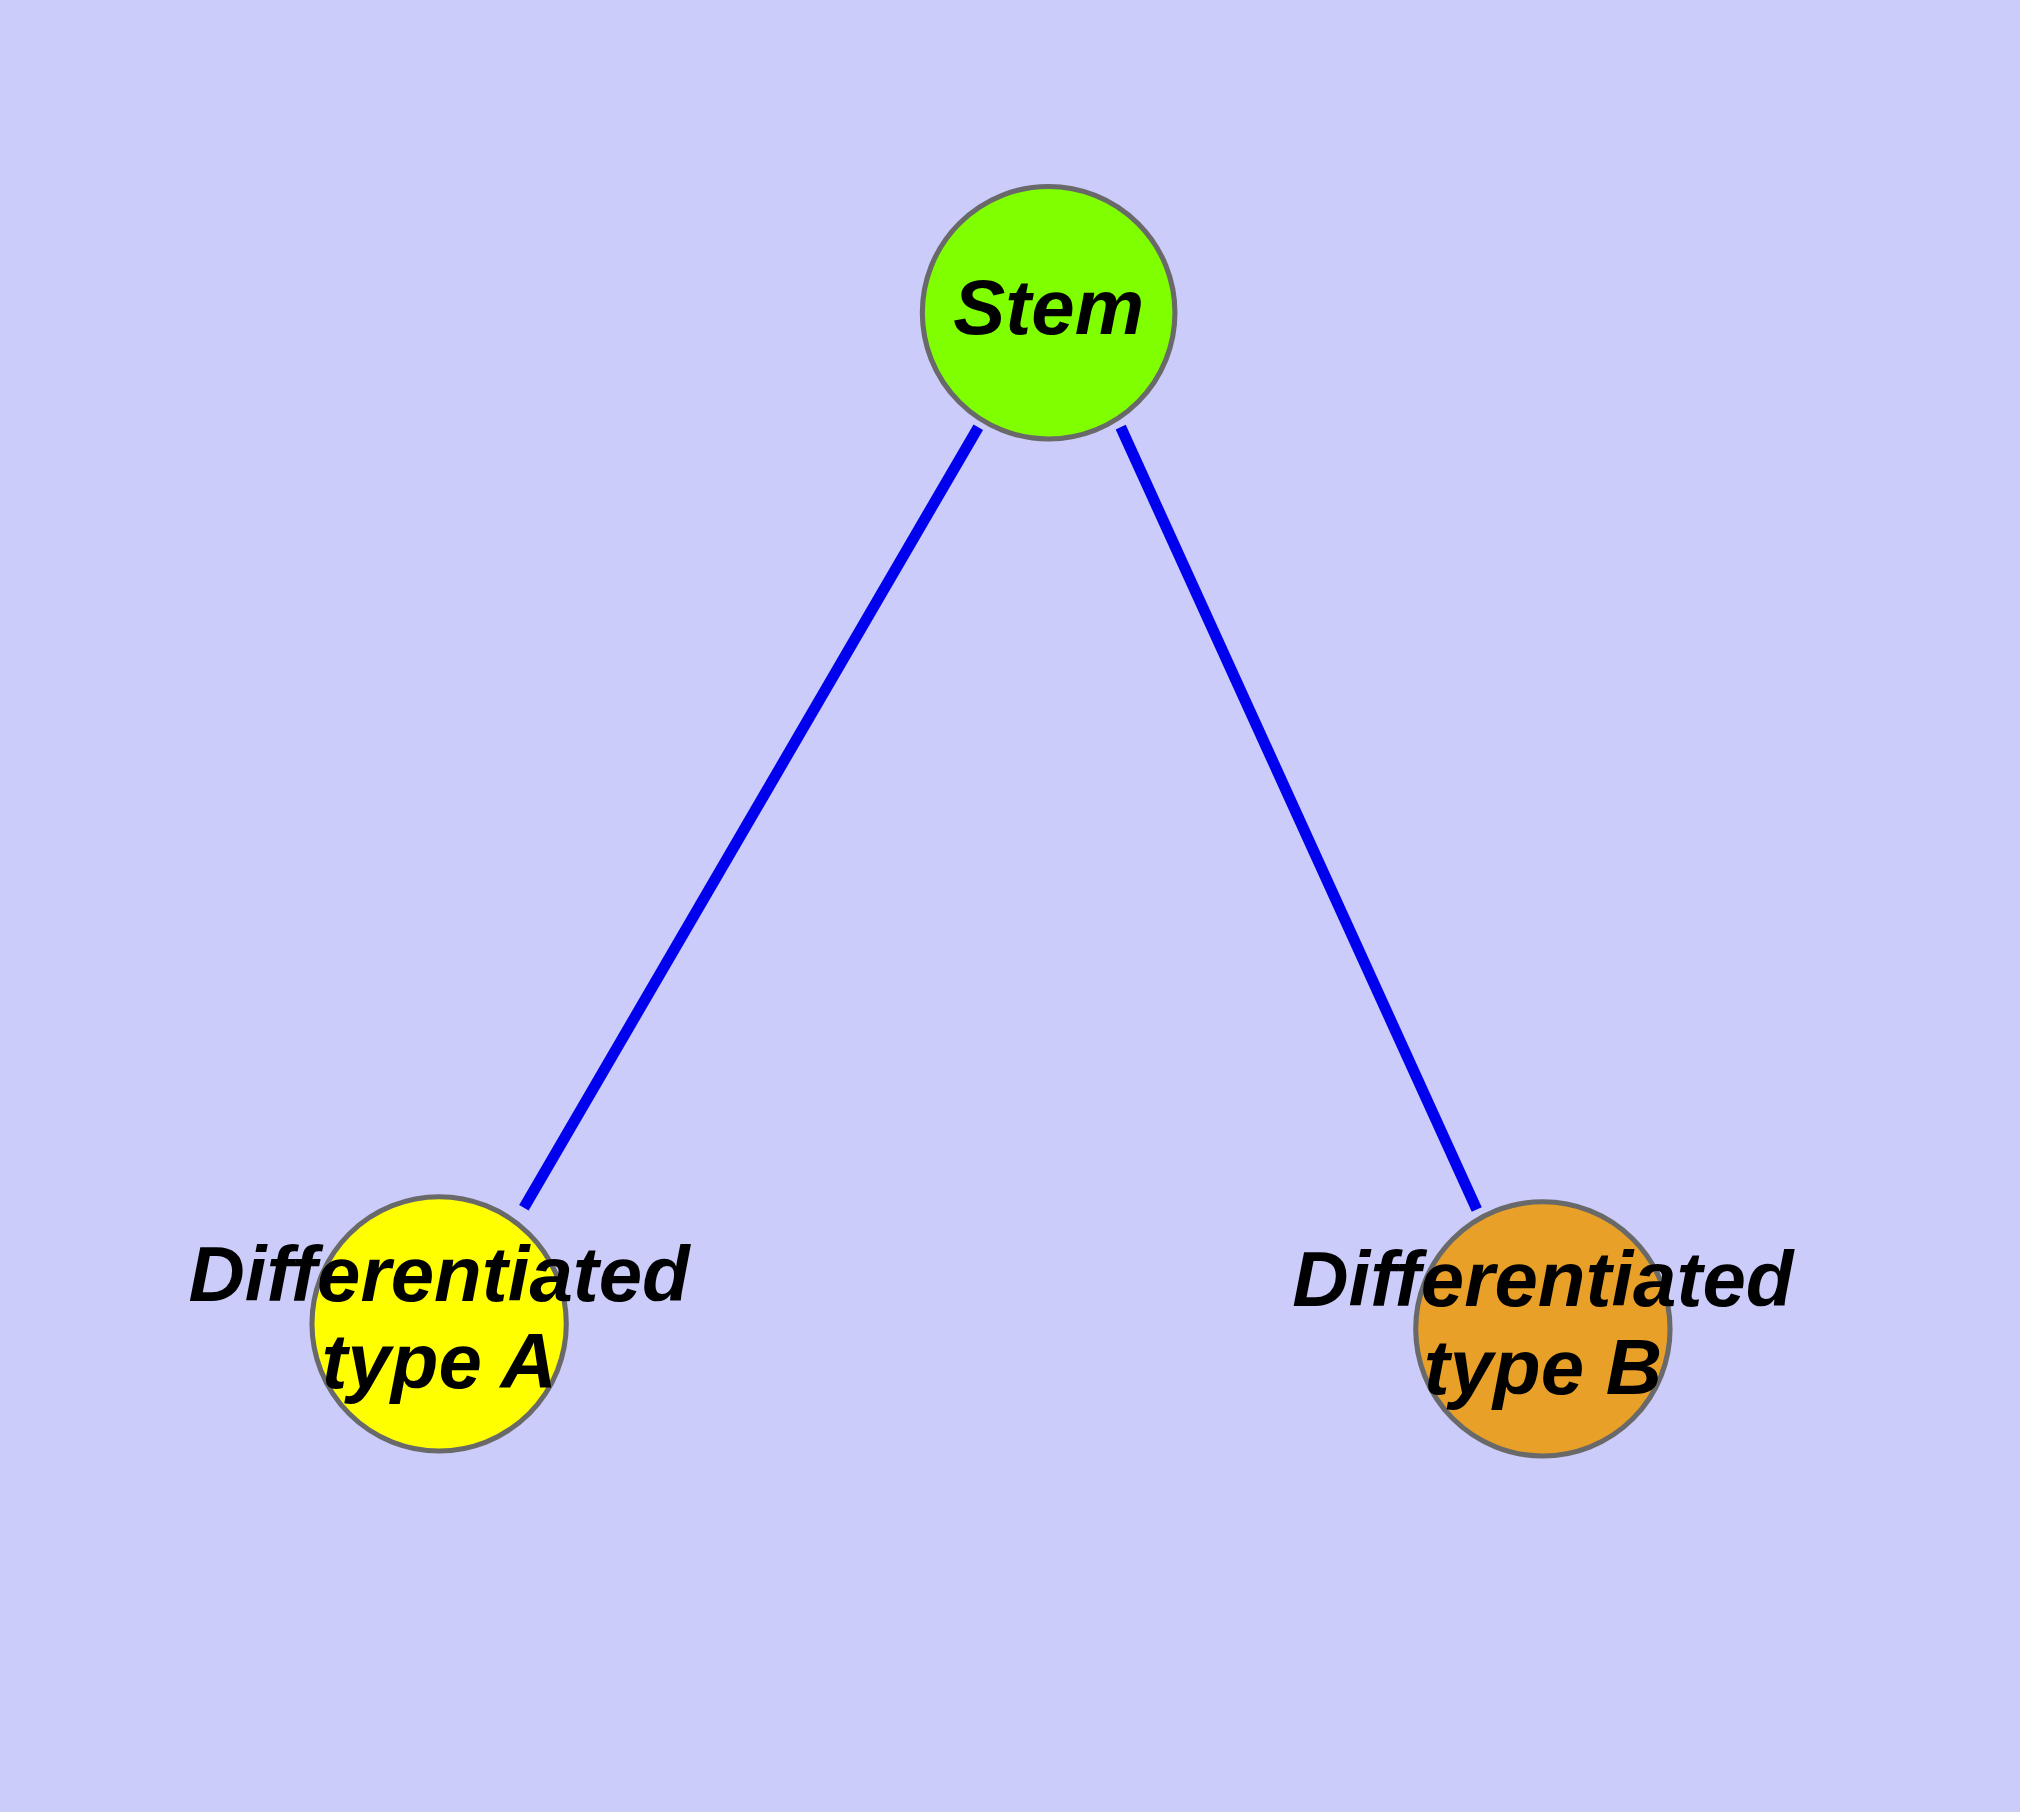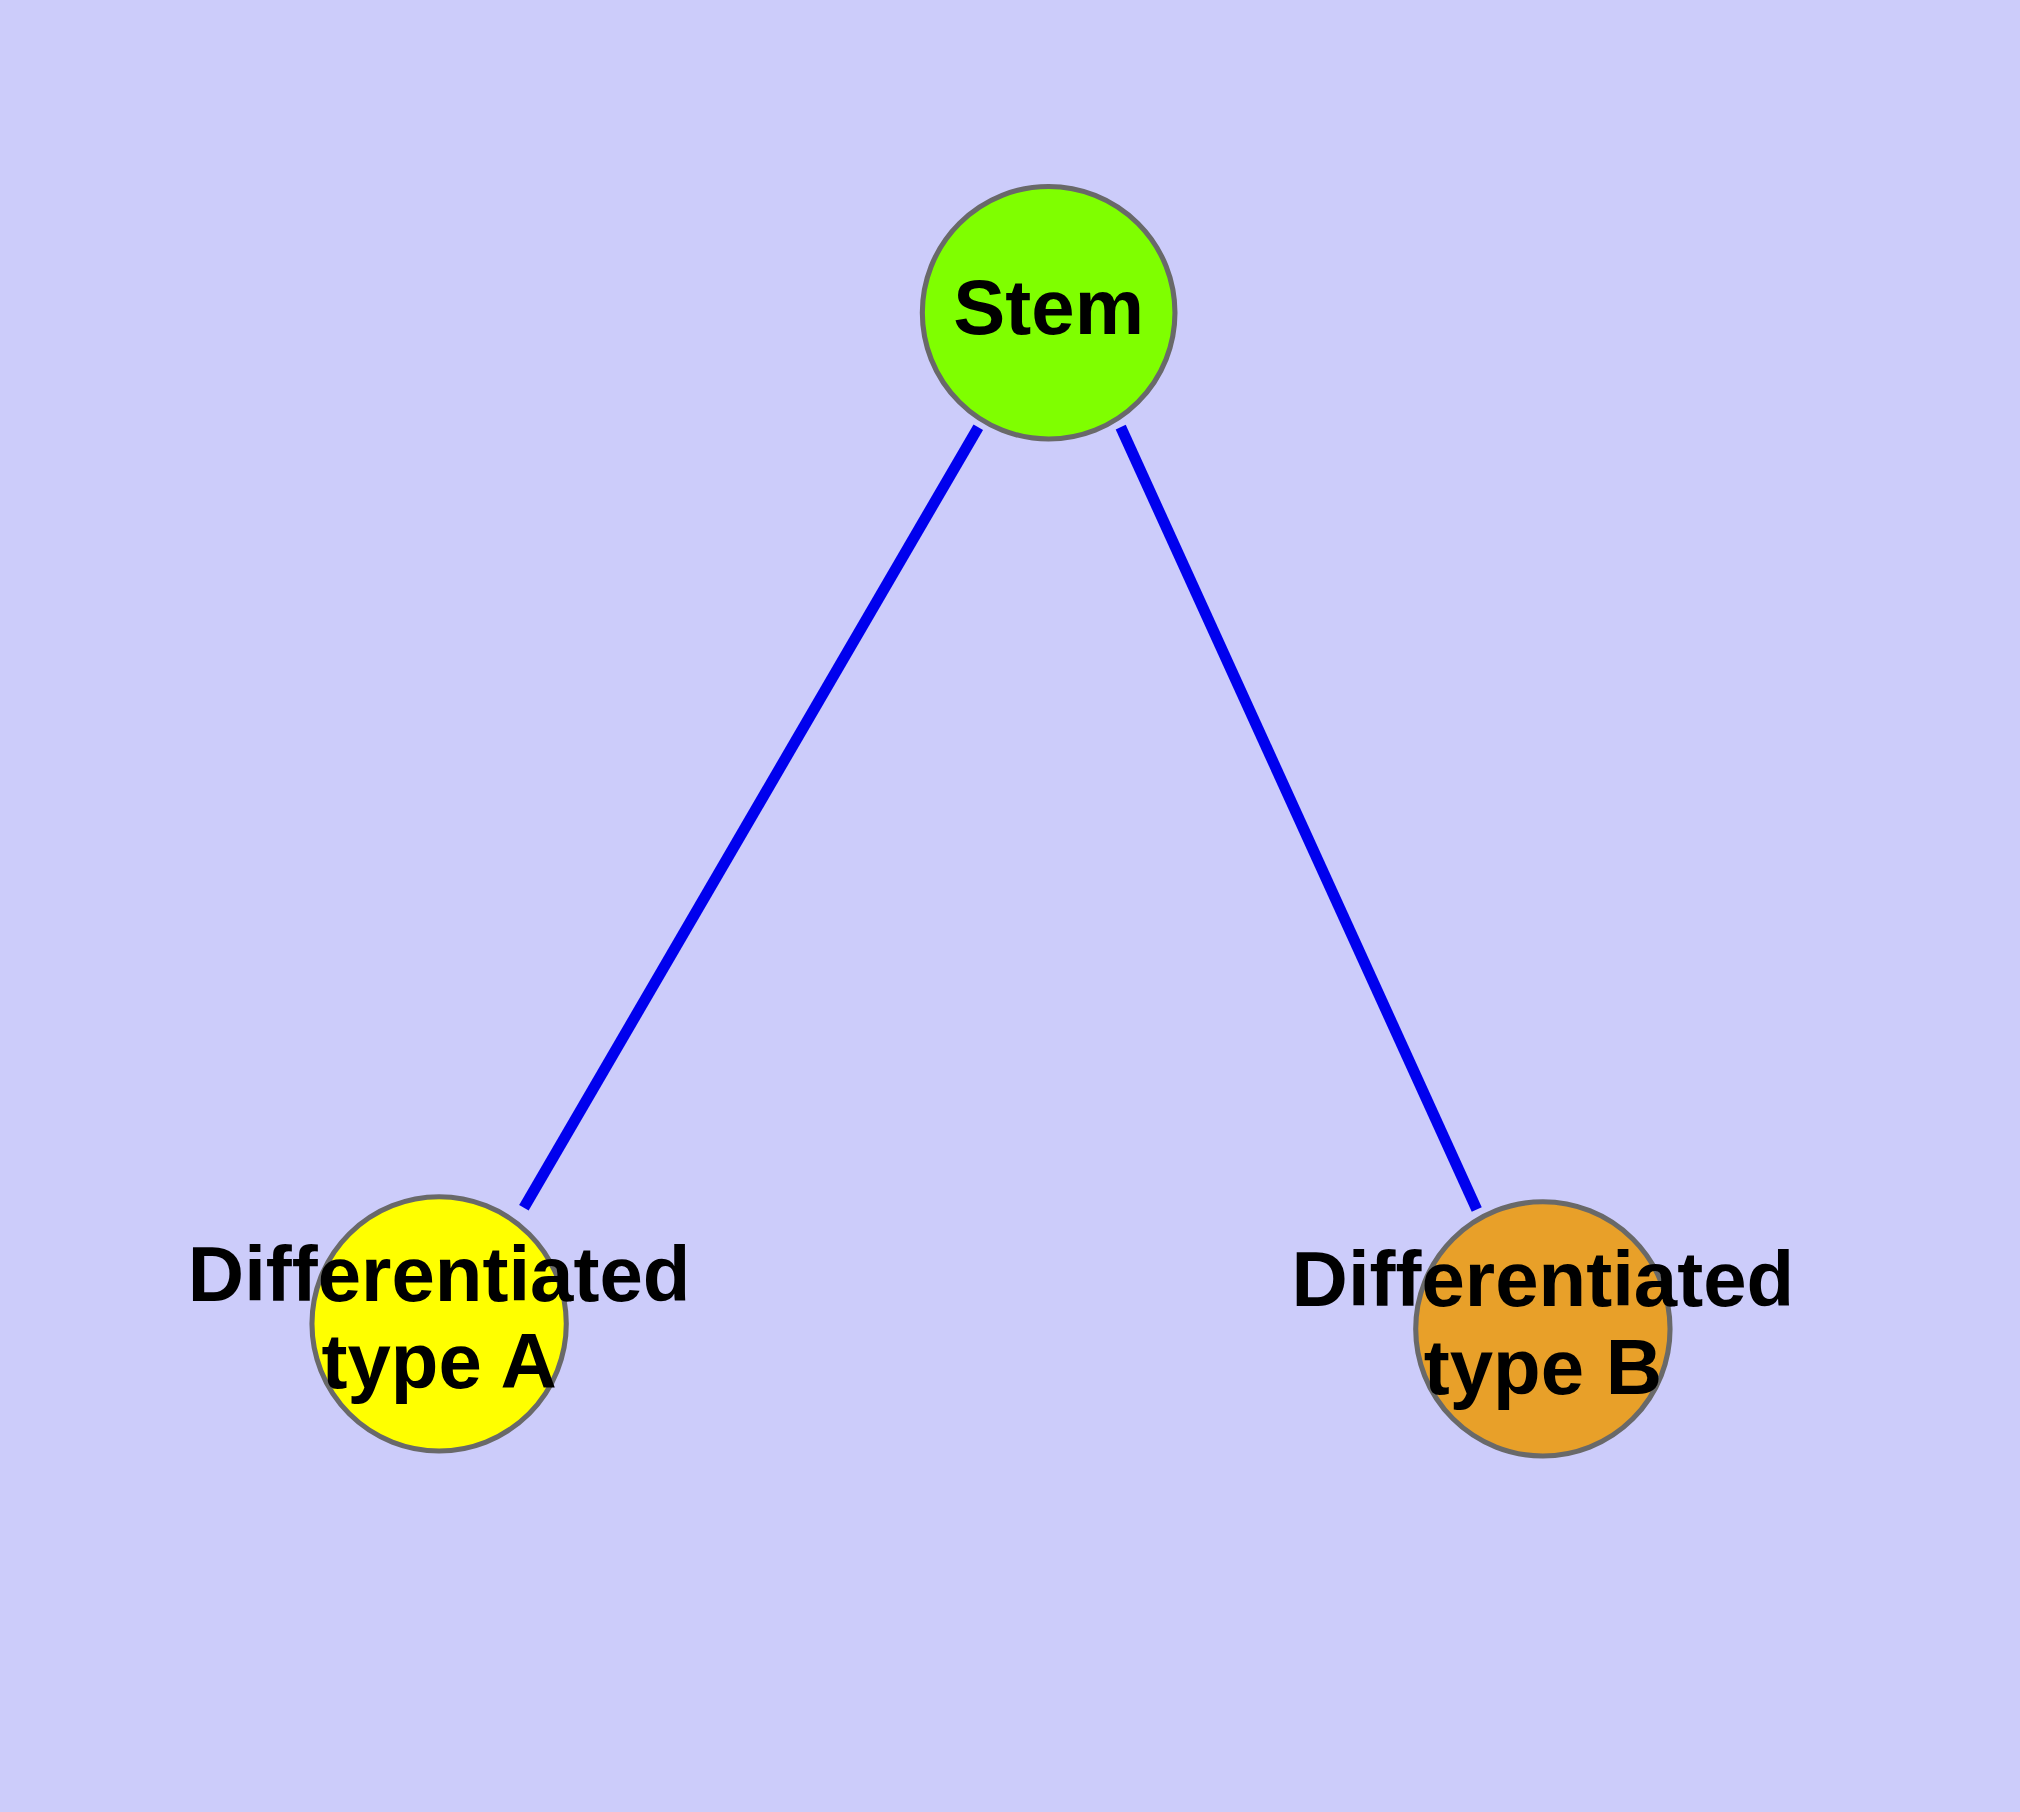--- a/index.html
+++ b/index.html
@@ -32,21 +32,21 @@
     font-weight: bold;
     fill: #000000;
     font-family: "Liberation Sans", "DejaVu Sans", sans-serif;
     text-anchor: middle;
     dominant-baseline: middle;
   }
 </style>
 </head>
 <body>
 
-<div id="canvas" style="width: 2021px; height: 1812px;">
+<div id="canvas" style="width: 2021px; height: 1812px; font-style: italic;">
 
   <div id="bg-layer" style="background: rgb(204, 204, 250);"></div>
 
   <svg id="graph-svg" viewBox="0 0 2384 2138" preserveAspectRatio="none" style="width: 2021px; height: 1812px;">
 
     <g id="edges-group">
         <line x1="1154" y1="504" x2="618" y2="1425" stroke="#0000ee" stroke-width="13" stroke-linecap="butt"></line>
         <line x1="1322" y1="504" x2="1742" y2="1427" stroke="#0000ee" stroke-width="13" stroke-linecap="butt"></line>
       </g>
     <g id="nodes-group">

